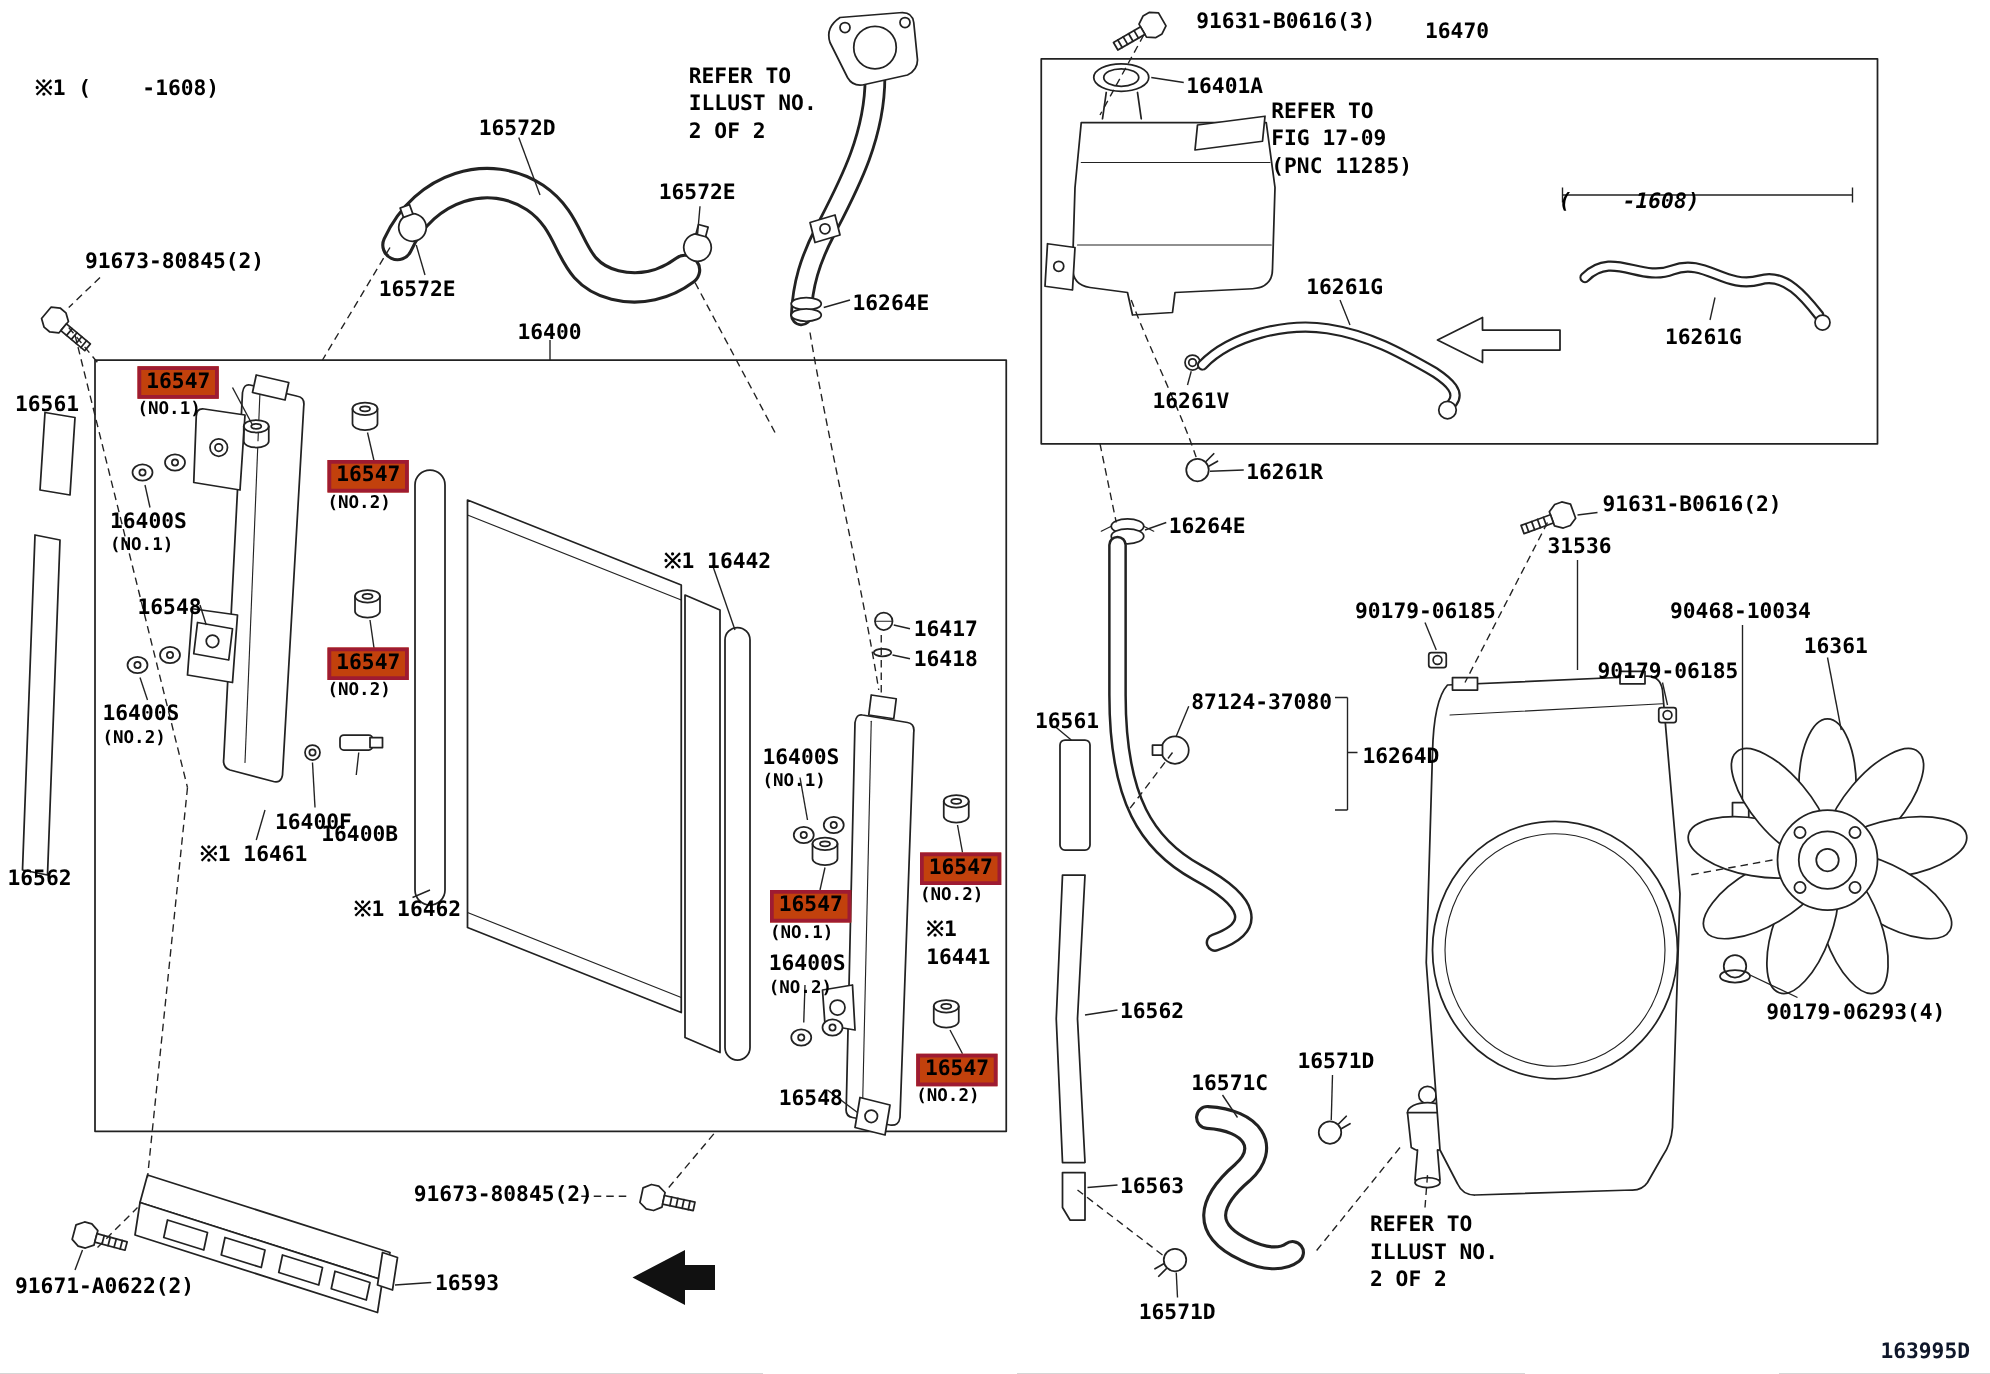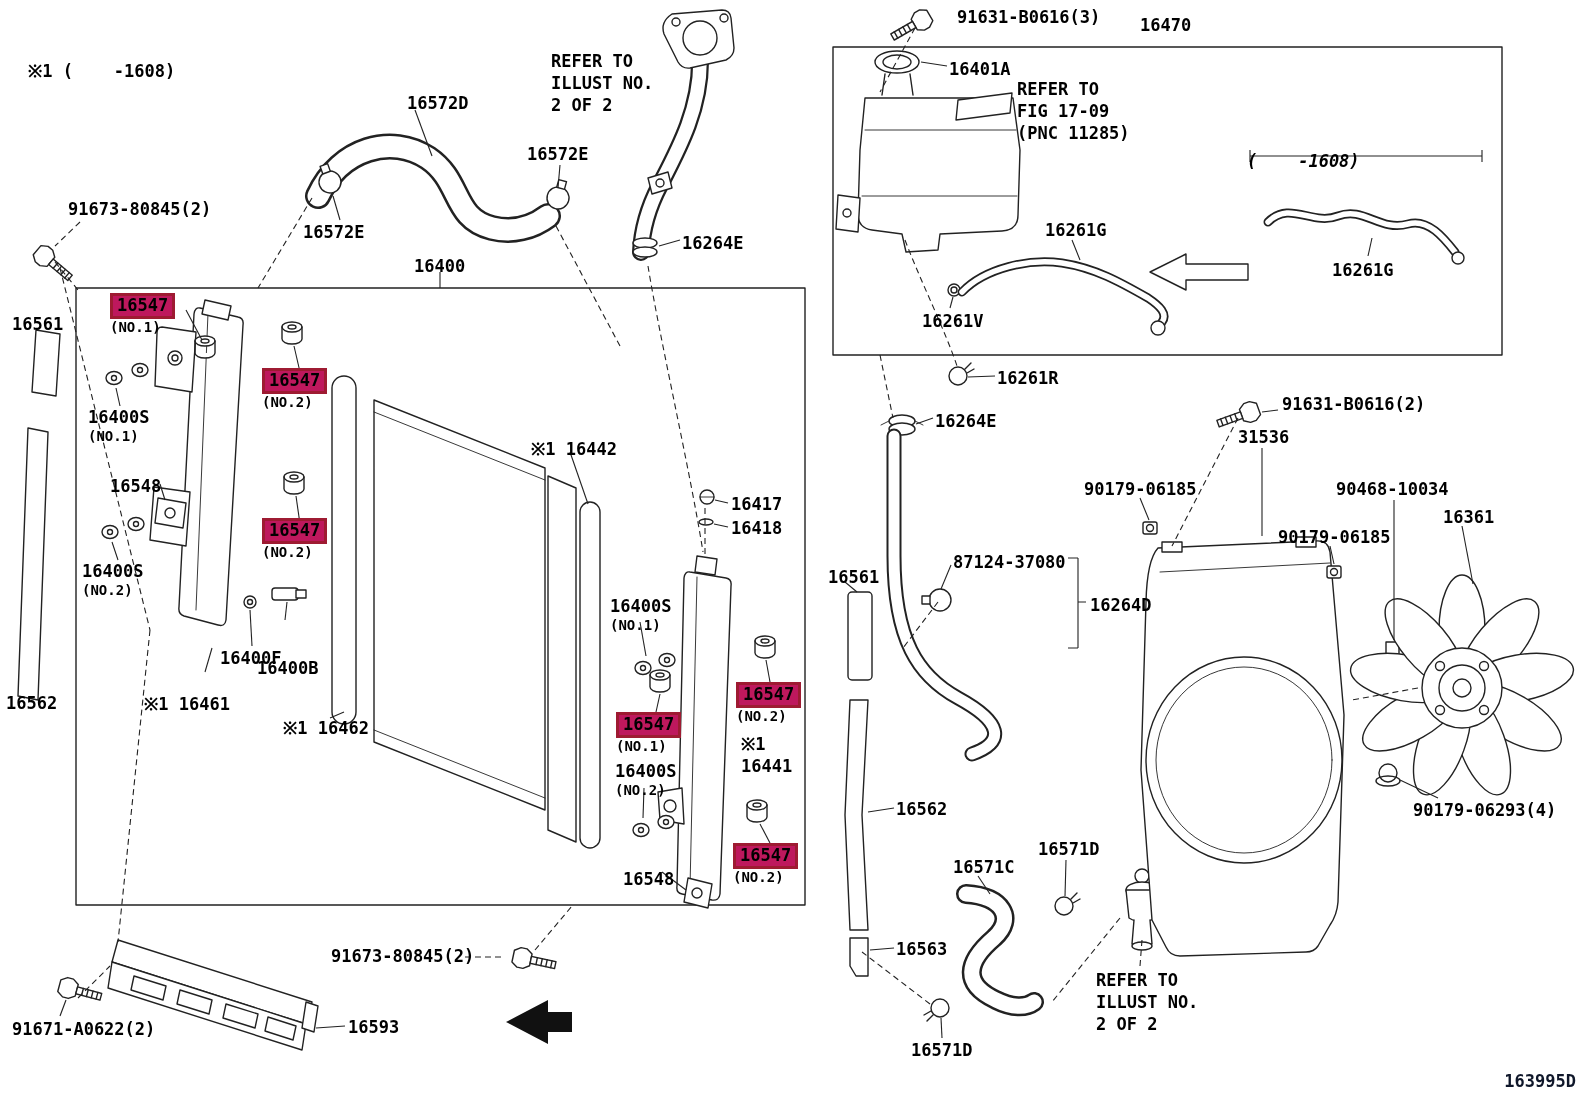--- a/index.html
+++ b/index.html
@@ -6,21 +6,21 @@
   html,body { background:#9a9a9a; }
   body { font-family:"DejaVu Sans Mono","Liberation Mono",monospace; }
   .stage { position:relative; width:1592px; height:1099px; background:#ffffff; overflow:hidden; margin:0 auto; }
   #art { position:absolute; inset:0; }
   #label-layer { position:absolute; inset:0; }
 
   .part-label { position:absolute; font-size:17px; font-weight:bold; color:#000;
                 line-height:1.3; white-space:pre; }
   .part-label .pl-sub { font-size:14px; font-weight:bold; line-height:1.2; }
   .part-label.highlighted .pl-text { display:inline-block; border:3px solid var(--hl,#9e1b32);
-                padding:0 4px; line-height:1.15; background:#be185d; }
+                padding:0 4px; line-height:1.15; background:#c2410c; }
   .part-label.note { font-weight:bold; }
   .doc-code { position:absolute; right:16px; bottom:8px; font-size:17px; font-weight:bold; color:#0f172a; }
 
   
   #art .ln   { stroke:#222; fill:none; stroke-width:1.4; stroke-linejoin:round; stroke-linecap:round; }
   #art .fw   { fill:#fff; }
   #art .dash { stroke:#222; fill:none; stroke-width:1.1; stroke-dasharray:6 4; }
   #art .lead { stroke:#222; fill:none; stroke-width:1.1; }
   #art .thin { stroke-width:0.9; }
   #art .tube-o { stroke:#222; fill:none; stroke-linecap:round; }
@@ -372,21 +372,21 @@
   </g>
 
   <g>
     <polygon class="solid" points="506,1022 548,1000 548,1012 572,1012 572,1032 548,1032 548,1044"></polygon>
   </g>
 </svg>
 
 <div id="label-layer">
       <div class="part-label note" style="left: 28px; top: 60px;"><span class="pl-text">※1 (    -1608)</span></div>
       <div class="part-label" style="left: 68px; top: 198px;"><span class="pl-text">91673-80845(2)</span></div>
-      <div class="part-label" style="left: 383px; top: 92px; margin-left: 24px;"><span class="pl-text">16572D</span></div>
+      <div class="part-label" style="left: 383px; top: 92px;"><span class="pl-text">16572D</span></div>
       <div class="part-label" style="left: 527px; top: 143px;"><span class="pl-text">16572E</span></div>
       <div class="part-label" style="left: 303px; top: 221px;"><span class="pl-text">16572E</span></div>
       <div class="part-label note" style="left: 551px; top: 50px;"><span class="pl-text">REFER TO
 ILLUST NO.
 2 OF 2</span></div>
       <div class="part-label" style="left: 414px; top: 255px;"><span class="pl-text">16400</span></div>
       <div class="part-label" style="left: 682px; top: 232px;"><span class="pl-text">16264E</span></div>
       <div class="part-label" style="left: 957px; top: 6px;"><span class="pl-text">91631-B0616(3)</span></div>
       <div class="part-label" style="left: 1140px; top: 14px;"><span class="pl-text">16470</span></div>
       <div class="part-label" style="left: 949px; top: 58px;"><span class="pl-text">16401A</span></div>
@@ -401,21 +401,21 @@
       <div class="part-label" style="left: 935px; top: 410px;"><span class="pl-text">16264E</span></div>
       <div class="part-label" style="left: 12px; top: 313px;"><span class="pl-text">16561</span></div>
       <div class="part-label highlighted" style="left: 110px; top: 293px;"><span class="pl-text">16547</span><div class="pl-sub">(NO.1)</div></div>
       <div class="part-label" style="left: 88px; top: 406px;"><span class="pl-text">16400S</span><div class="pl-sub">(NO.1)</div></div>
       <div class="part-label highlighted" style="left: 262px; top: 368px;"><span class="pl-text">16547</span><div class="pl-sub">(NO.2)</div></div>
       <div class="part-label" style="left: 110px; top: 475px;"><span class="pl-text">16548</span></div>
       <div class="part-label highlighted" style="left: 262px; top: 518px;"><span class="pl-text">16547</span><div class="pl-sub">(NO.2)</div></div>
       <div class="part-label" style="left: 82px; top: 560px;"><span class="pl-text">16400S</span><div class="pl-sub">(NO.2)</div></div>
       <div class="part-label" style="left: 257px; top: 657px;"><span class="pl-text">16400B</span></div>
       <div class="part-label" style="left: 220px; top: 647px;"><span class="pl-text">16400F</span></div>
-      <div class="part-label" style="left: 144px; top: 673px; margin-top: 20px;"><span class="pl-text">※1 16461</span></div>
+      <div class="part-label" style="left: 160px; top: 673px;"><span class="pl-text">※1 16461</span></div>
       <div class="part-label" style="left: 283px; top: 717px;"><span class="pl-text">※1 16462</span></div>
       <div class="part-label" style="left: 6px; top: 692px;"><span class="pl-text">16562</span></div>
       <div class="part-label" style="left: 531px; top: 438px;"><span class="pl-text">※1 16442</span></div>
       <div class="part-label" style="left: 731px; top: 493px;"><span class="pl-text">16417</span></div>
       <div class="part-label" style="left: 731px; top: 517px;"><span class="pl-text">16418</span></div>
       <div class="part-label" style="left: 610px; top: 595px;"><span class="pl-text">16400S</span><div class="pl-sub">(NO.1)</div></div>
       <div class="part-label highlighted" style="left: 616px; top: 712px;"><span class="pl-text">16547</span><div class="pl-sub">(NO.1)</div></div>
       <div class="part-label highlighted" style="left: 736px; top: 682px;"><span class="pl-text">16547</span><div class="pl-sub">(NO.2)</div></div>
       <div class="part-label" style="left: 741px; top: 733px;"><span class="pl-text">※1
 16441</span></div>

